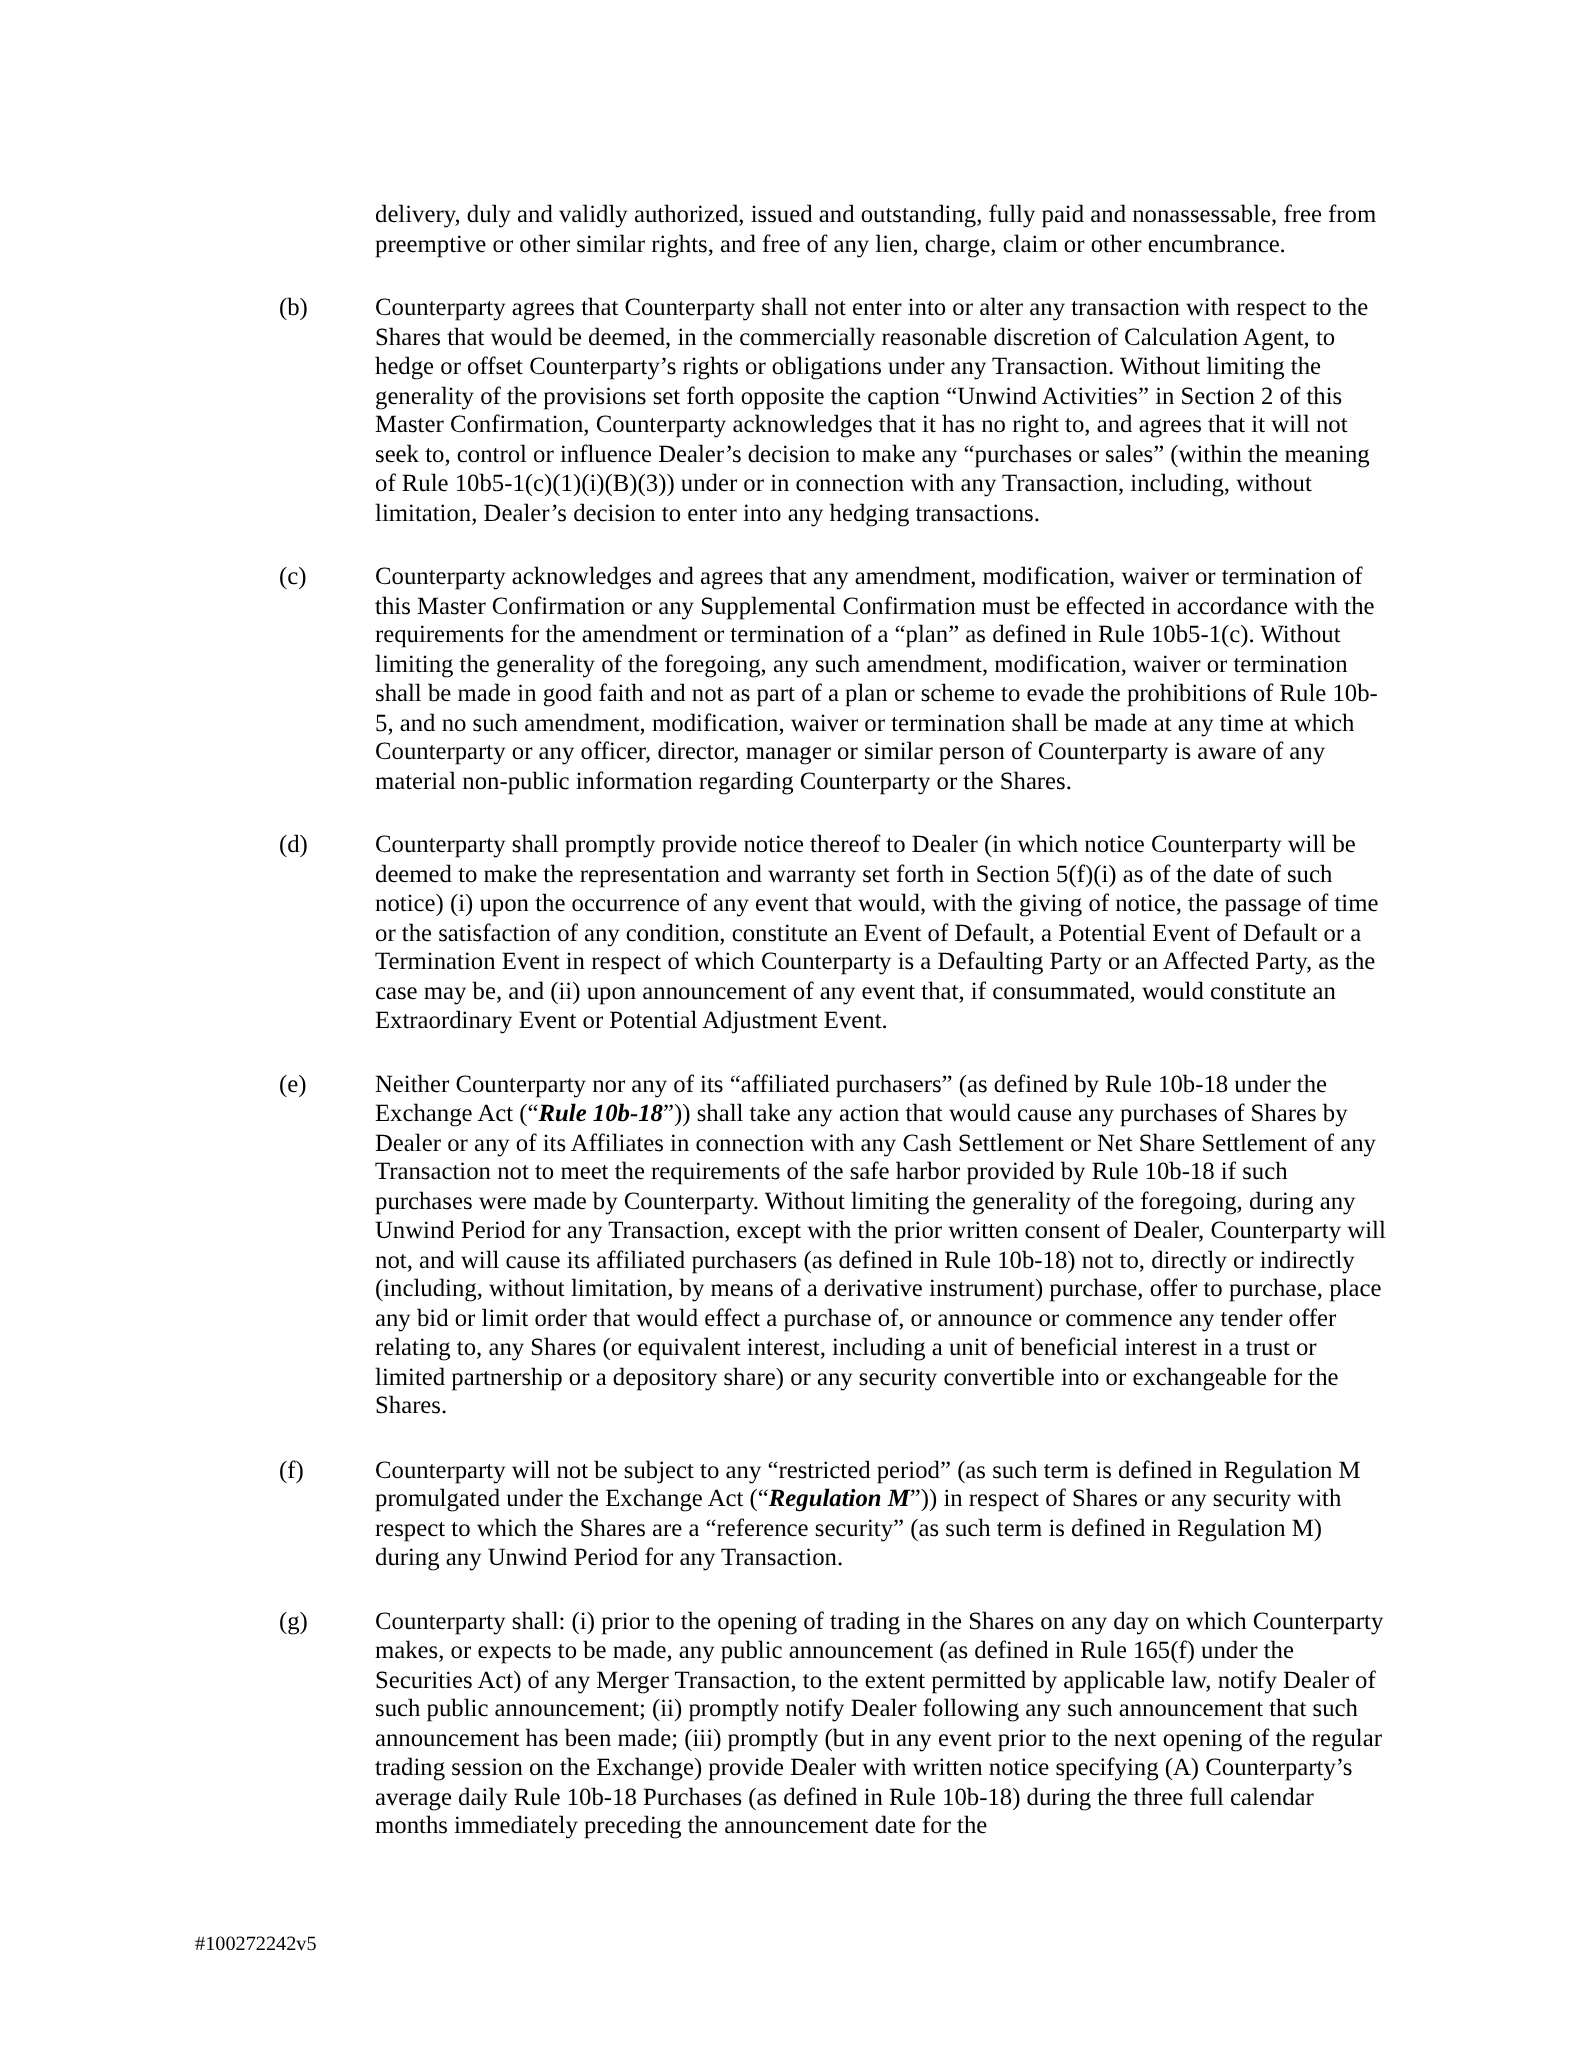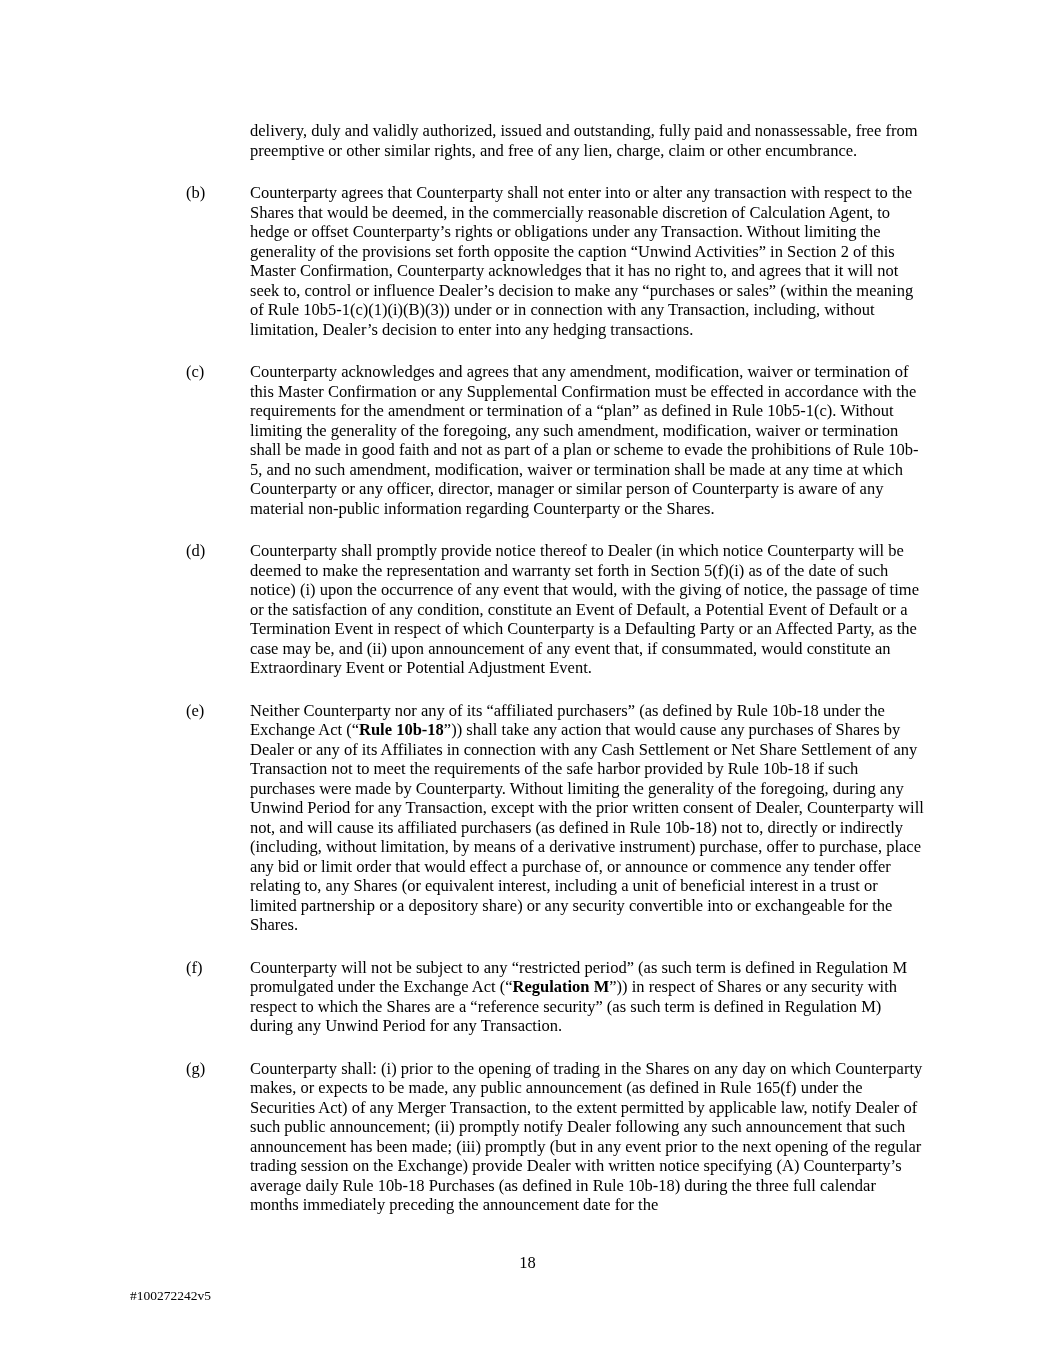--- a/index.html
+++ b/index.html
@@ -14,33 +14,33 @@
   }
   .content {
     position: absolute;
     top: 121px;
     left: 186px;
     width: 740px;
   }
   .para {
     display: flex;
     align-items: flex-start;
-    margin: 0 0 23px 0;
+    margin: 12px 0 23px 0;
     font-size: 16.5px;
     line-height: 19.5px;
   }
   .para .label {
     flex: 0 0 64px;
     width: 64px;
   }
   .para .text {
     width: 676px;
     text-align: left;
   }
-  .para .text b { font-weight: bold; }
+  .para .text b { font-weight: bold; font-style: italic; }
   .page-number {
     position: absolute;
     top: 1253px;
     left: 0;
     width: 1055px;
     text-align: center;
     font-size: 16.5px;
     line-height: 20px;
   }
   .doc-id {
@@ -78,15 +78,14 @@
       </div>
       <div class="para">
         <span class="label">(f)</span>
         <div class="text"><span>Counterparty will not be subject to any “restricted period” (as such term is defined in Regulation M promulgated under the Exchange Act (“</span><b>Regulation M</b><span>”)) in respect of Shares or any security with respect to which the Shares are a “reference security” (as such term is defined in Regulation M) during any Unwind Period for any Transaction.</span></div>
       </div>
       <div class="para">
         <span class="label">(g)</span>
         <div class="text"><span>Counterparty shall: (i) prior to the opening of trading in the Shares on any day on which Counterparty makes, or expects to be made, any public announcement (as defined in Rule 165(f) under the Securities Act) of any Merger Transaction, to the extent permitted by applicable law, notify Dealer of such public announcement; (ii) promptly notify Dealer following any such announcement that such announcement has been made; (iii) promptly (but in any event prior to the next opening of the regular trading session on the Exchange) provide Dealer with written notice specifying (A) Counterparty’s average daily Rule 10b-18 Purchases (as defined in Rule 10b-18) during the three full calendar months immediately preceding the announcement date for the</span></div>
       </div>
     </div>
-  <div class="page-number">18</div>
   <div class="doc-id">#100272242v5</div>
 </div>
 
 </body></html>

